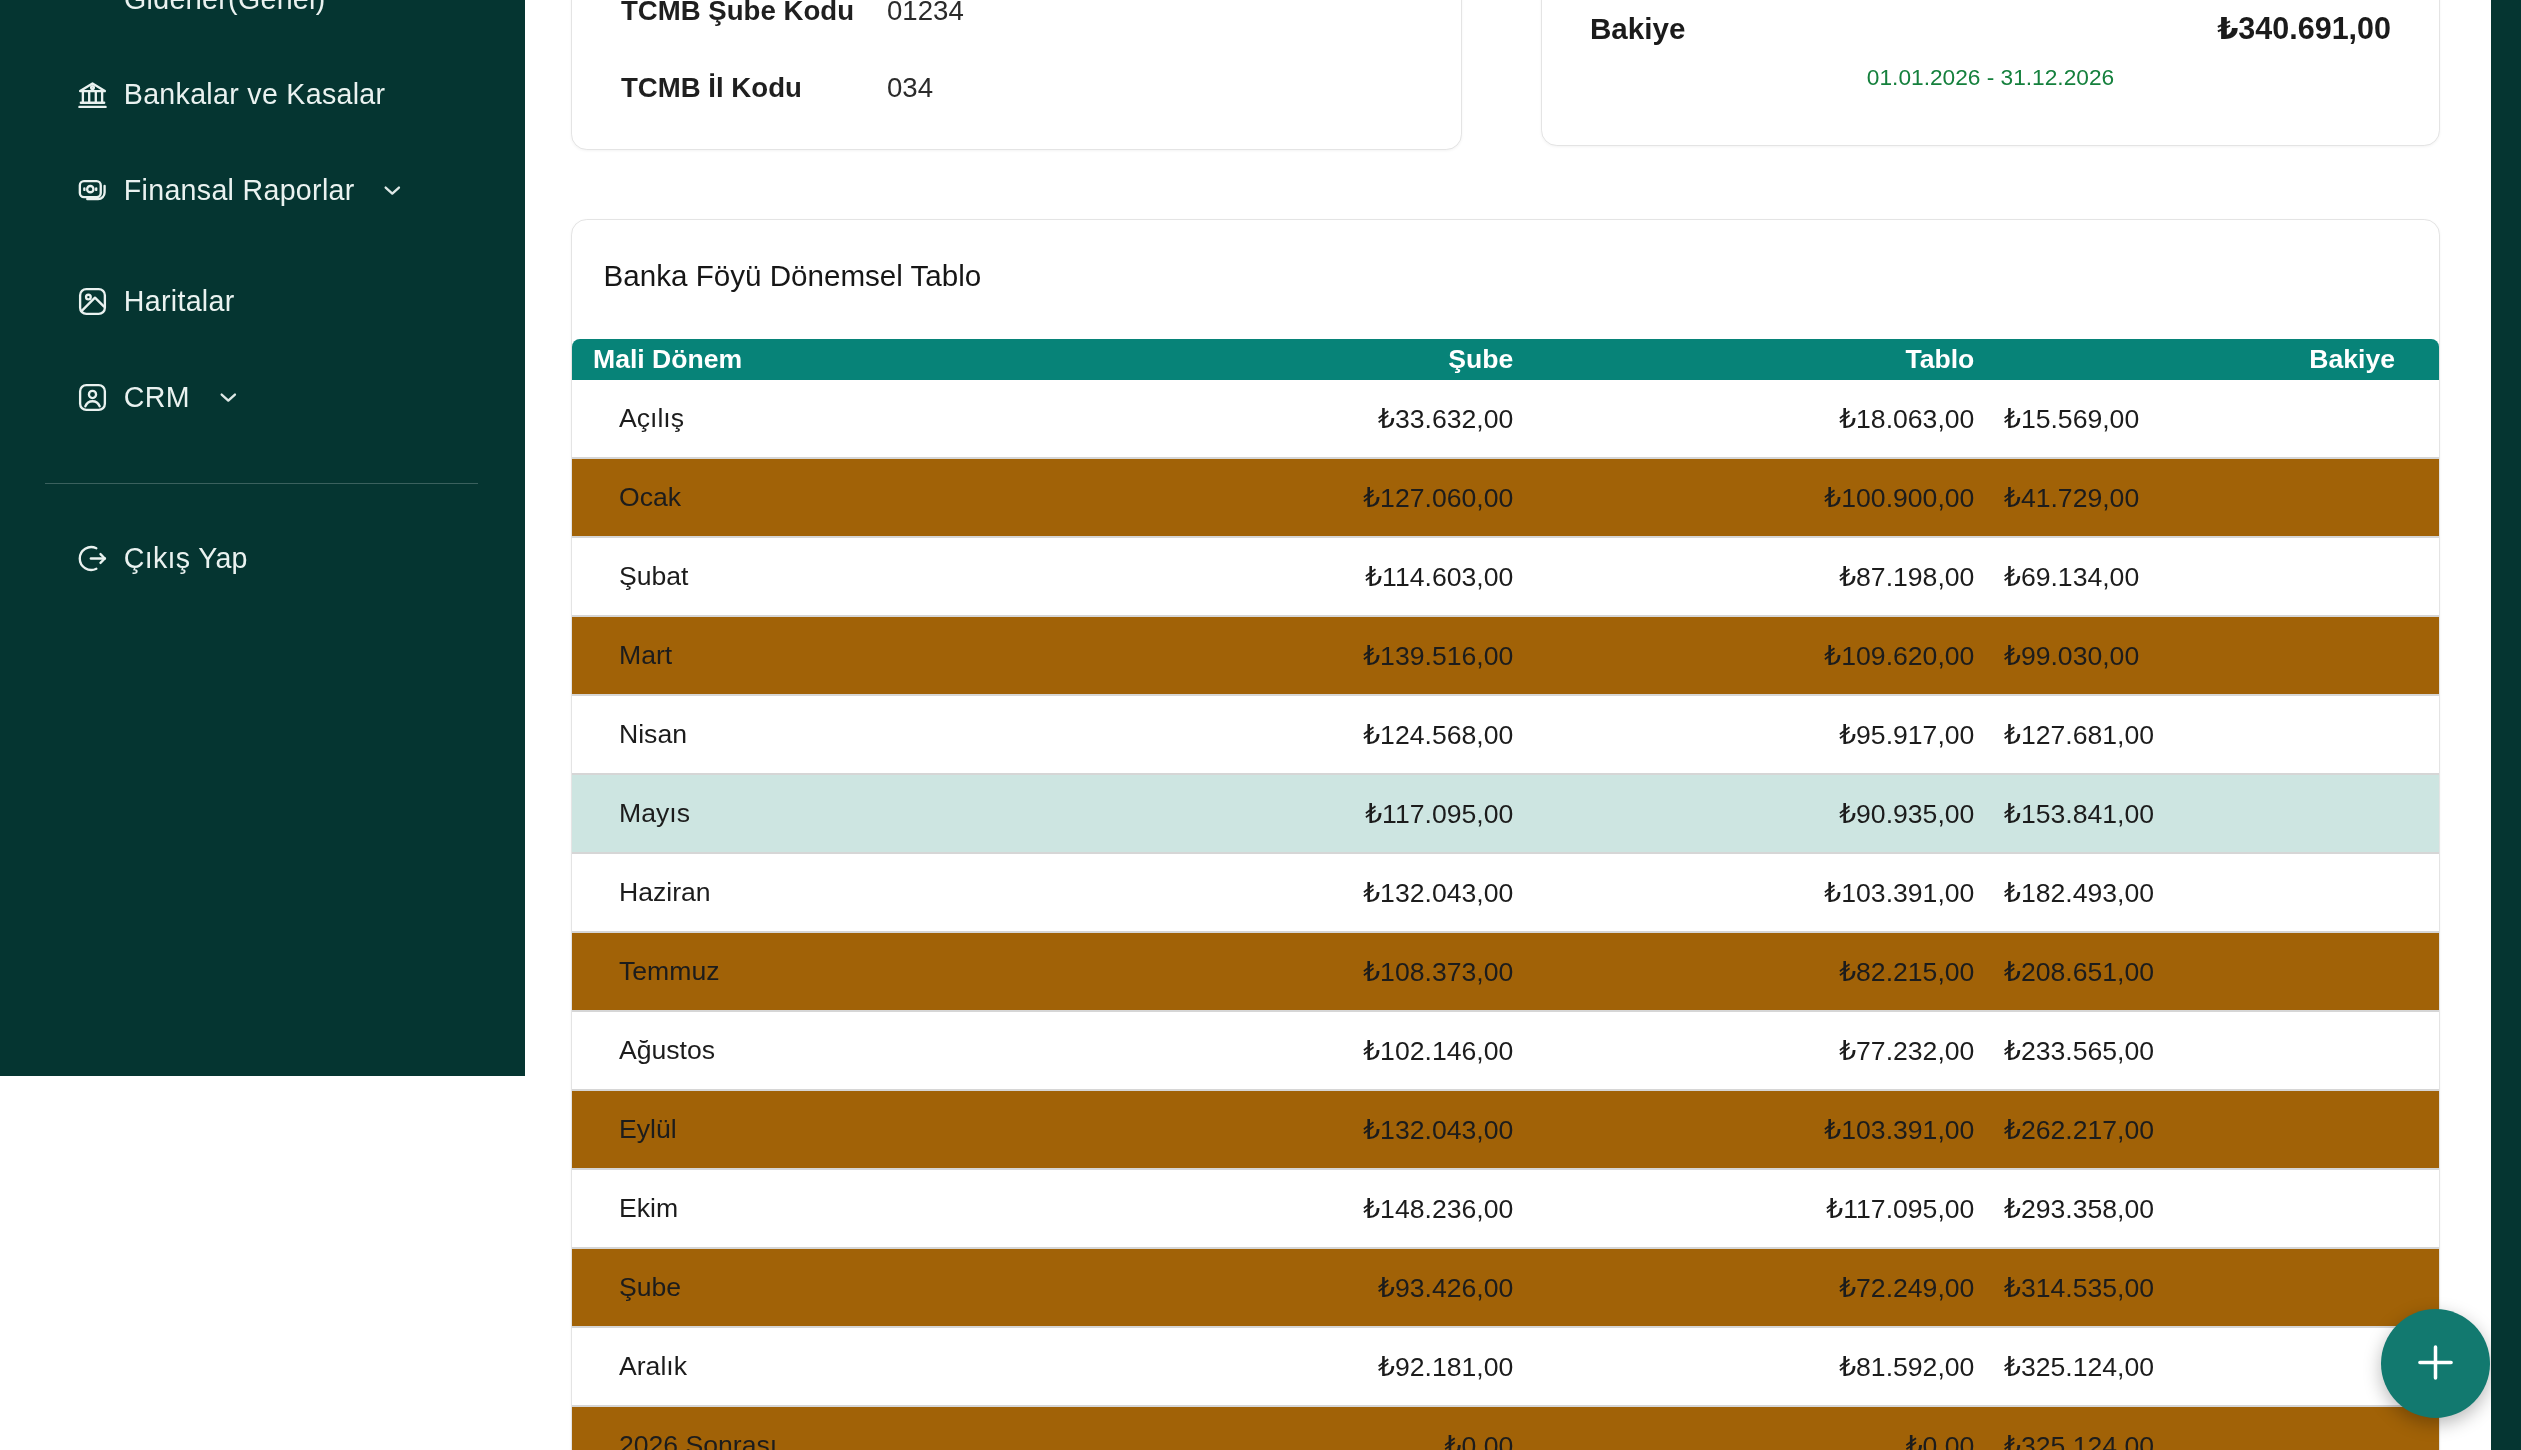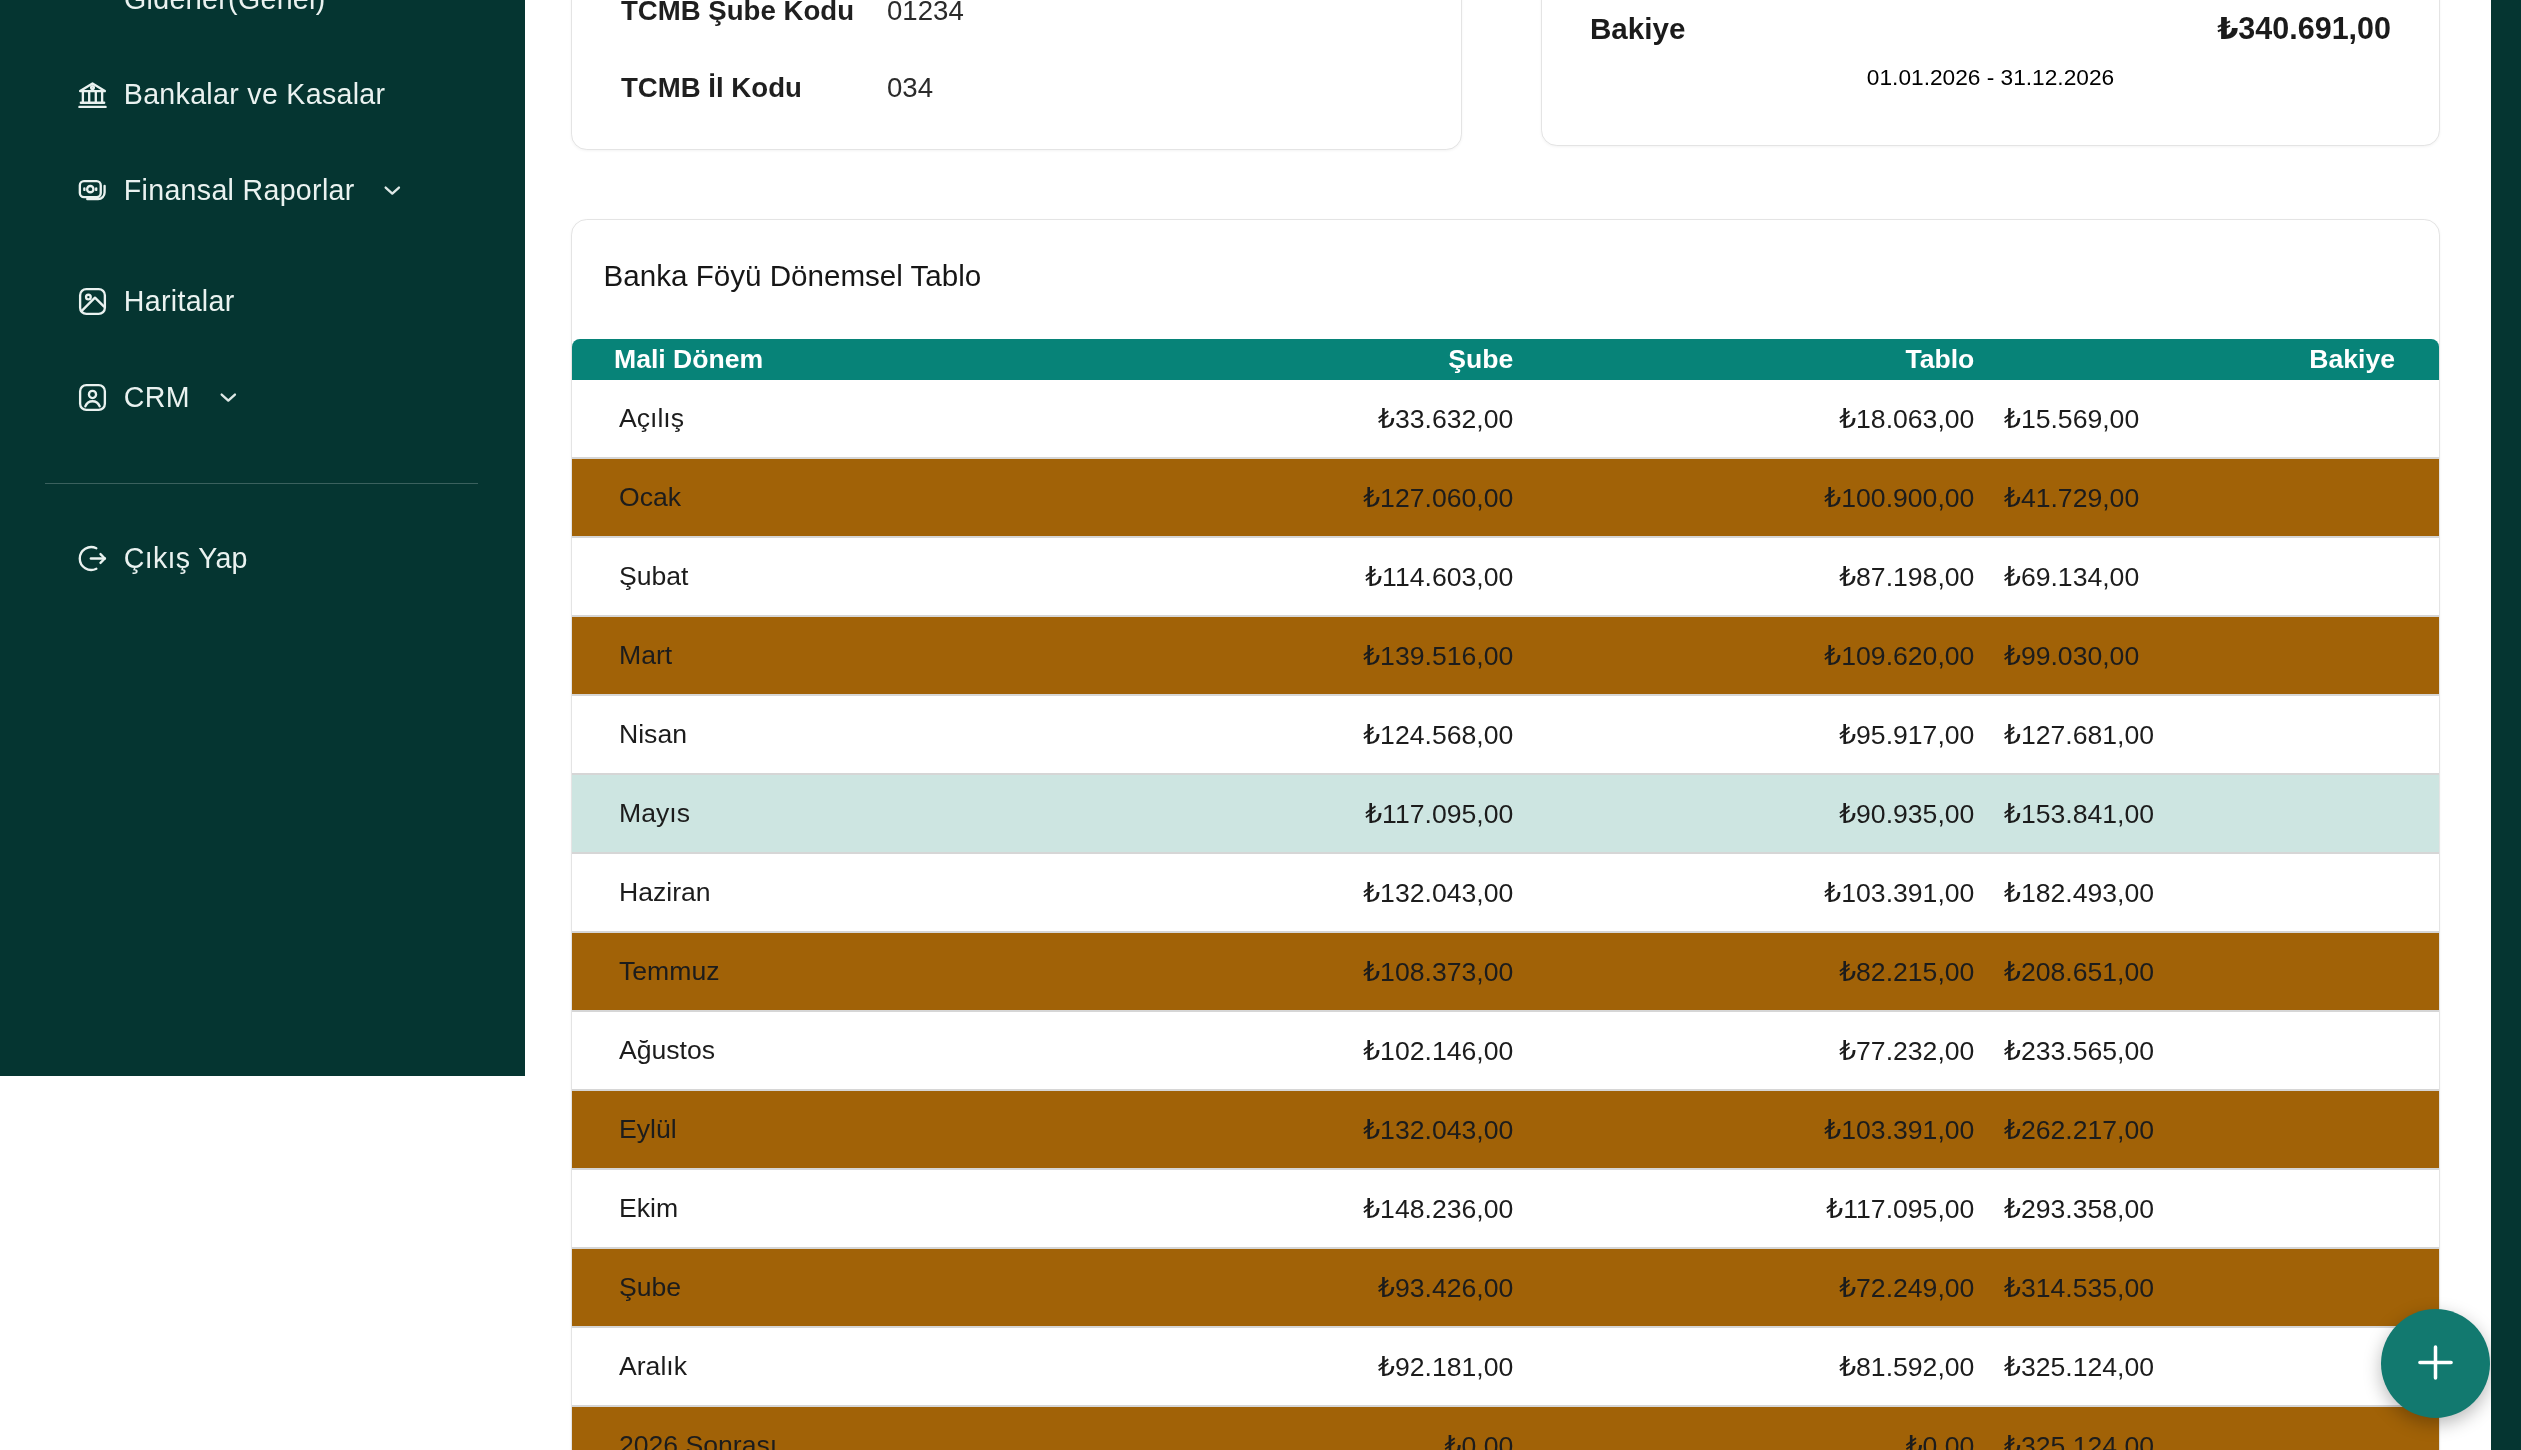--- a/index.html
+++ b/index.html
@@ -27,30 +27,30 @@
   .info-row.r2{top:104px;}
   .info-label{width:266px;font-size:27.6px;font-weight:700;color:#1f1f1f;flex:none;}
   .info-value{font-size:27.6px;color:#2b2b2b;}
 
   .balance-card{left:1541px;top:-37px;width:899px;height:183px;}
   .balance-row{position:absolute;top:43px;left:48px;right:48px;height:43px;
                display:flex;justify-content:space-between;align-items:center;}
   .balance-label{font-size:29.6px;font-weight:600;color:#1b1b1b;}
   .balance-value{font-size:30.5px;font-weight:700;color:#1b1b1b;}
   .balance-period{position:absolute;top:100px;left:0;width:100%;text-align:center;
-                  font-size:22.7px;color:#000000;}
+                  font-size:22.7px;color:#15803d;}
 
   
   .table-card{left:571px;top:219px;width:1869px;height:1310px;border-radius:15.8px;overflow:hidden;}
   .table-title{position:absolute;top:39px;left:31.5px;font-size:29.6px;font-weight:500;color:#161616;}
   table.ledger{position:absolute;top:119px;left:0;width:100%;border-collapse:separate;
                border-spacing:0;table-layout:fixed;}
   .ledger th{background:#078378;color:#ffffff;font-size:26.6px;font-weight:600;height:41px;
              padding:0;vertical-align:middle;}
-  .ledger th.c-period{text-align:left;padding-left:42px;border-top-left-radius:7.9px;}
+  .ledger th.c-period{text-align:left;padding-left:21px;border-top-left-radius:7.9px;}
   .ledger th.c-num{text-align:right;padding-right:29.6px;}
   .ledger th.c-last{text-align:right;padding-right:44px;border-top-right-radius:7.9px;}
   .ledger td{font-size:26.6px;color:#1c1c1c;height:77px;padding:0;vertical-align:middle;background:#fff;}
   .ledger td.c-period{text-align:left;padding-left:47px;}
   .ledger td.c-num{text-align:right;padding-right:29.6px;}
   .ledger td.c-last{text-align:left;padding-right:44px;}
   .ledger tr.row-gray td{background:#a16207;}
   .ledger tr.row-hl td{background:#cde5e1;}
   .ledger tbody tr + tr td{border-top:2px solid #d6d6d6;}
 

